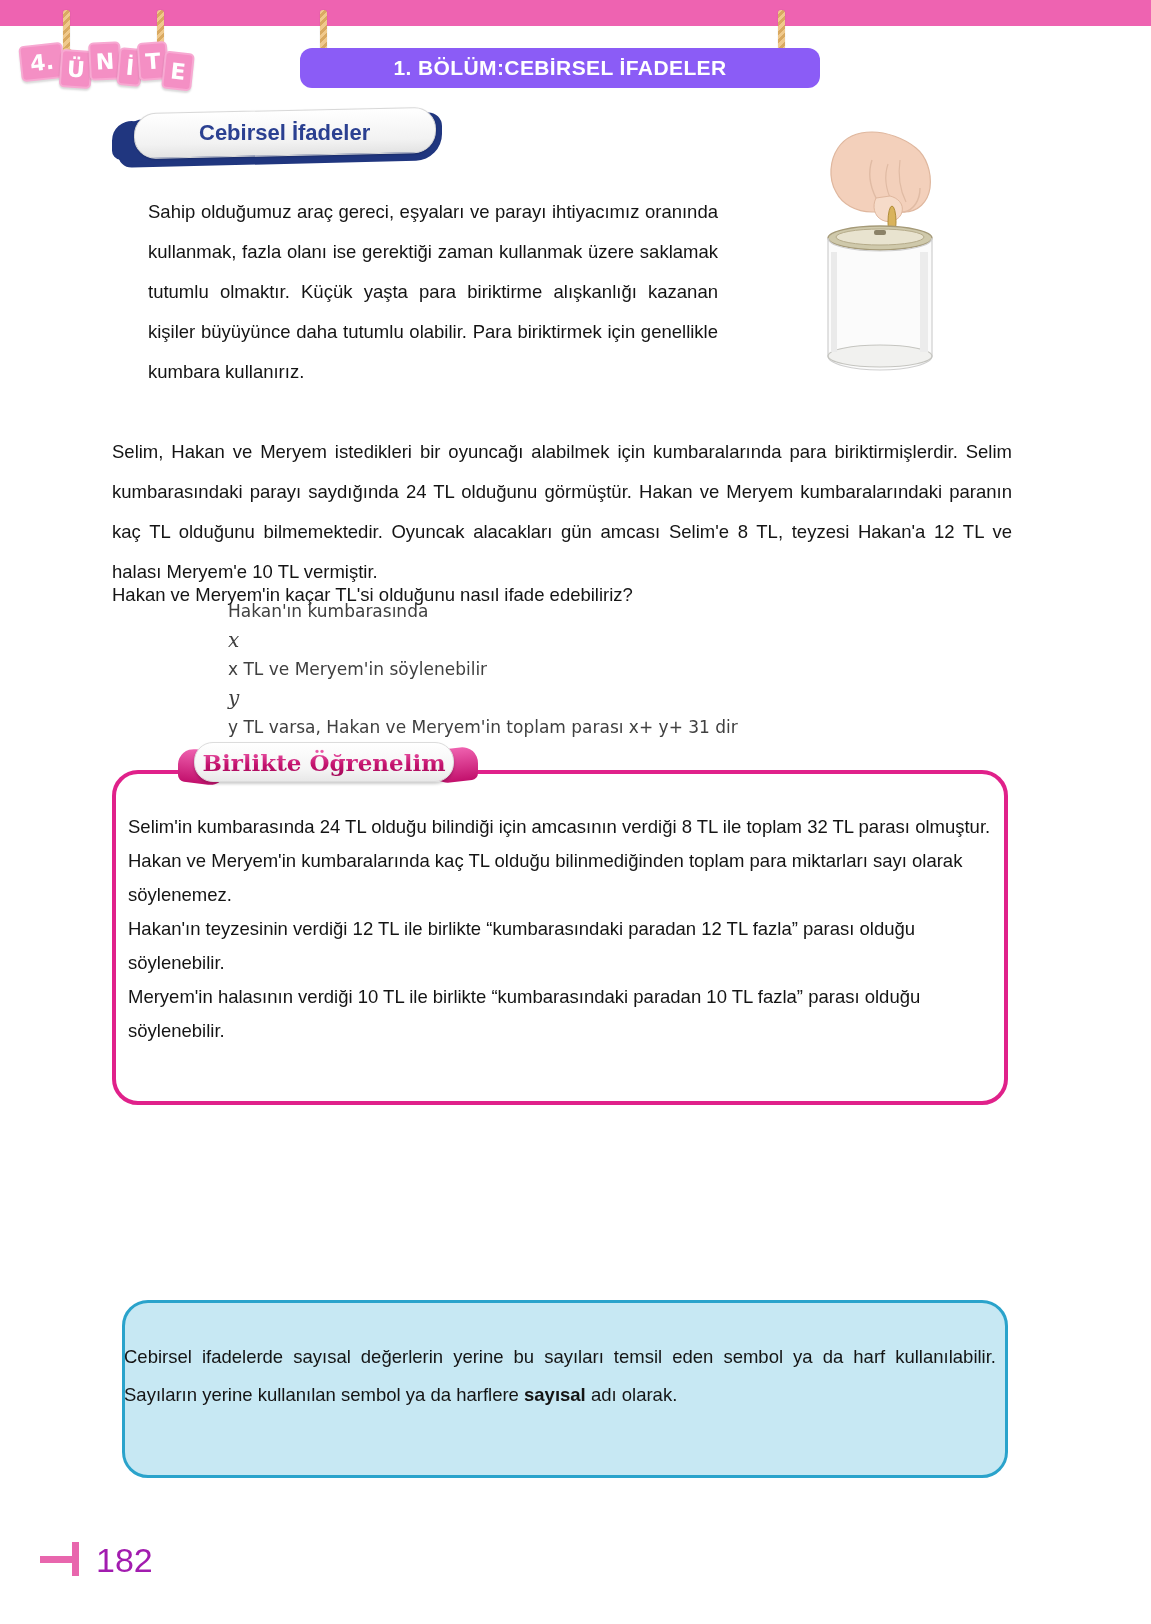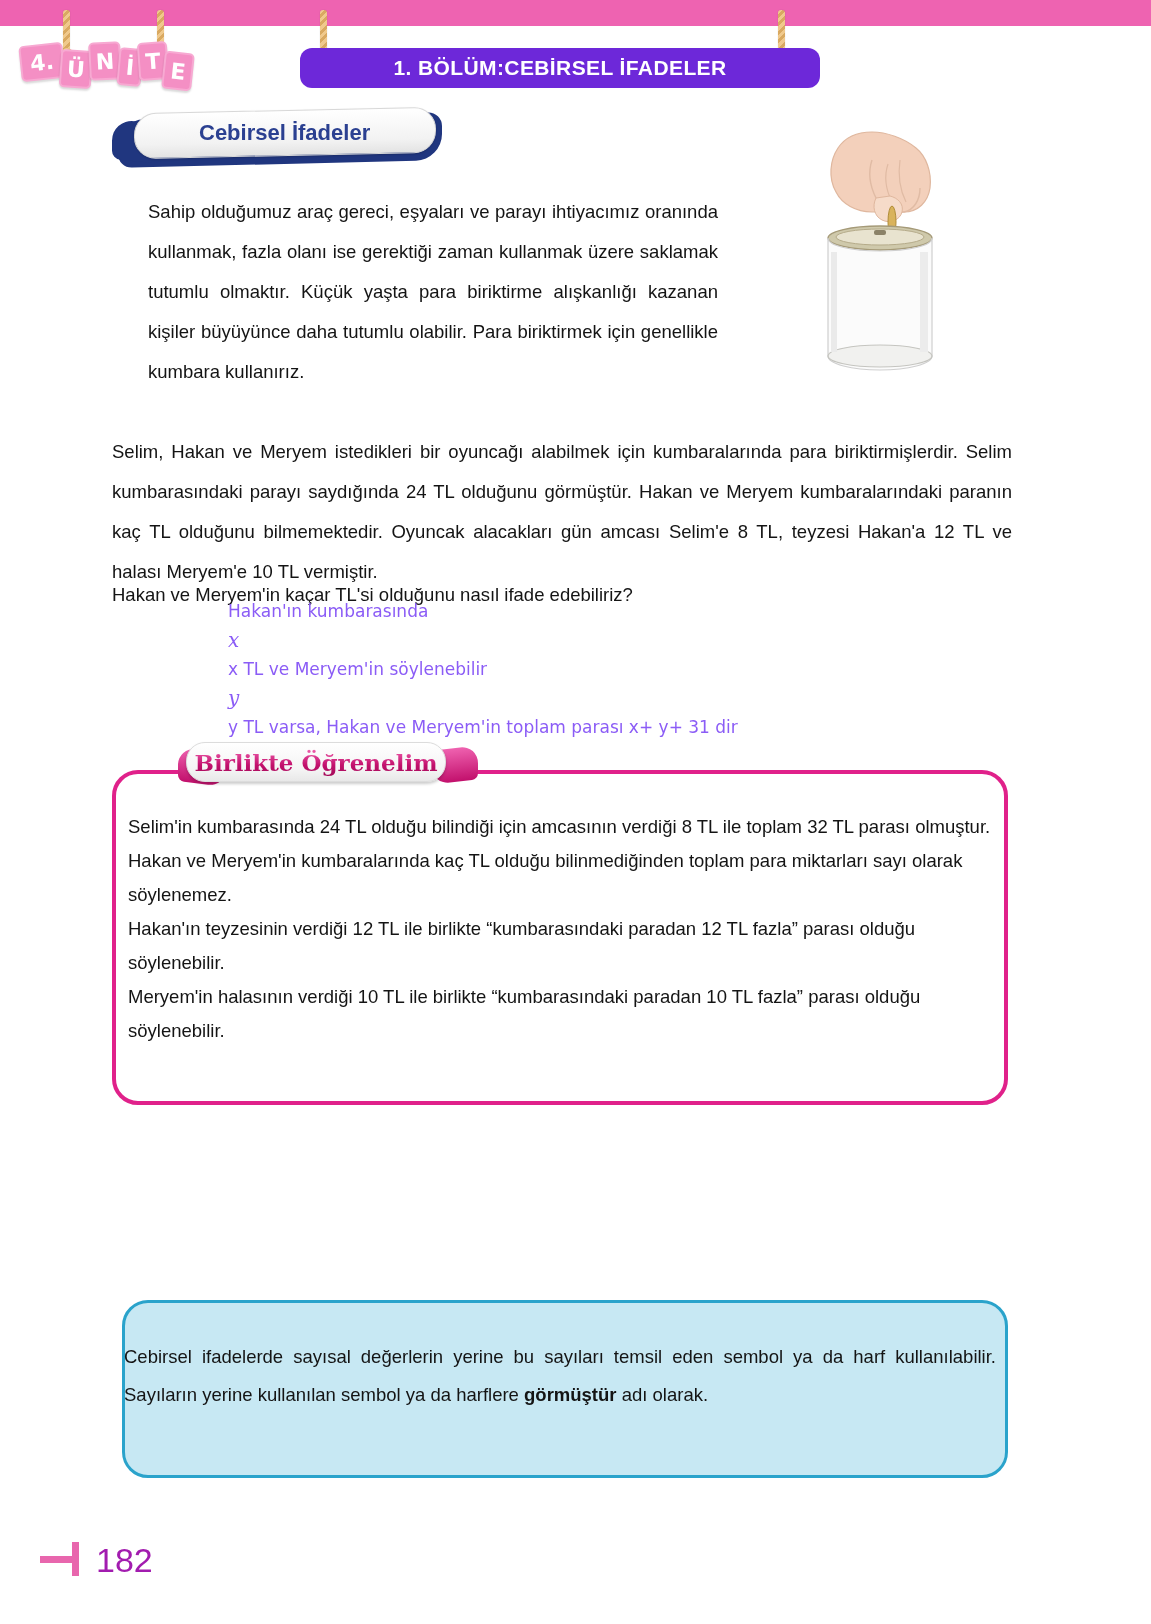--- a/index.html
+++ b/index.html
@@ -31,21 +31,21 @@
     position:absolute;display:flex;align-items:center;justify-content:center;
     background:#f48fc4;color:#ffffff;border-radius:5px;
     font-family:"DejaVu Sans",sans-serif;font-weight:bold;
     box-shadow:0 2px 2px rgba(0,0,0,.15);
     border:2px solid #f7a9d2;
   }
 
   
   .section-banner{
     position:absolute;left:300px;top:48px;width:520px;height:40px;
-    background:#6d28d9;border-radius:12px;
+    background:#8b5cf6;border-radius:12px;
     display:flex;align-items:center;justify-content:center;
     color:#ffffff;font-size:21px;font-weight:bold;letter-spacing:.4px;
   }
 
   
   .title-ribbon{position:absolute;left:112px;top:108px;width:330px;height:58px;}
   .title-ribbon .shadow-back{
     position:absolute;left:6px;top:8px;width:324px;height:48px;
     background:#20367f;border-radius:26px 14px 26px 14px;
     transform:skewY(-1.4deg);
@@ -72,21 +72,21 @@
     position:absolute;font-size:18.5px;line-height:40px;
     color:#141414;text-align:justify;
   }
   .para.p1{left:112px;top:192px;width:570px;margin-left:36px;}
   .para.p2{left:112px;top:432px;width:900px;}
   .para.p3{left:112px;top:578px;width:900px;line-height:34px;}
 
   
   .red-note{
     position:absolute;left:228px;top:596px;width:620px;
-    color:#8b5cf6;font-size:17px;line-height:30px;
+    color:#404040;font-size:17px;line-height:30px;
     font-family:"DejaVu Sans",sans-serif;
   }
   .red-note .var{
     font-family:"DejaVu Serif","Liberation Serif",serif;
     font-style:italic;font-size:20px;display:block;line-height:28px;
   }
 
   
   .learn-box{
     position:absolute;left:112px;top:770px;width:896px;height:335px;
@@ -104,21 +104,21 @@
     position:absolute;left:0;top:8px;width:48px;height:34px;
     background:linear-gradient(#ef62b0,#c2106c);
     border-radius:18px 4px 18px 6px;transform:skewY(7deg);
   }
   .badge-learn .tail-r{
     position:absolute;right:0;top:6px;width:46px;height:34px;
     background:linear-gradient(#ef62b0,#c2106c);
     border-radius:4px 18px 6px 18px;transform:skewY(-7deg);
   }
   .badge-learn .pill{
-    position:absolute;left:8px;top:0;width:258px;height:38px;
+    position:absolute;left:16px;top:0;width:258px;height:38px;
     background:linear-gradient(#ffffff,#f4f4f4 70%,#e8e8e8);
     border:1px solid #dcdcdc;border-radius:19px;
     display:flex;align-items:center;justify-content:center;
     box-shadow:0 2px 3px rgba(0,0,0,.2);
   }
   .badge-learn .pill span{
     font-family:"DejaVu Serif","Liberation Serif",serif;
     font-weight:bold;font-size:23px;
     background:linear-gradient(#f05fae,#c2106c 60%,#a30b59);
     -webkit-background-clip:text;background-clip:text;color:#c2106c;
@@ -257,20 +257,20 @@
   <div class="badge-learn">
     <div class="tail-l"></div>
     <div class="tail-r"></div>
     <div class="pill">
       <span>Birlikte Öğrenelim</span>
     </div>
   </div>
 
   <div class="info-box"></div>
   <div class="info-text">
-    <span>Cebirsel ifadelerde sayısal değerlerin yerine bu sayıları temsil eden sembol ya da harf kullanılabilir. Sayıların yerine kullanılan sembol ya da harflere </span><b>görmüştür</b><span> adı olarak.</span>
+    <span>Cebirsel ifadelerde sayısal değerlerin yerine bu sayıları temsil eden sembol ya da harf kullanılabilir. Sayıların yerine kullanılan sembol ya da harflere </span><b>sayısal</b><span> adı olarak.</span>
   </div>
 
   <div class="footer-bar"></div>
   <div class="footer-tick"></div>
   <div class="page-num">182</div>
 
 </div>
 
 </body></html>

